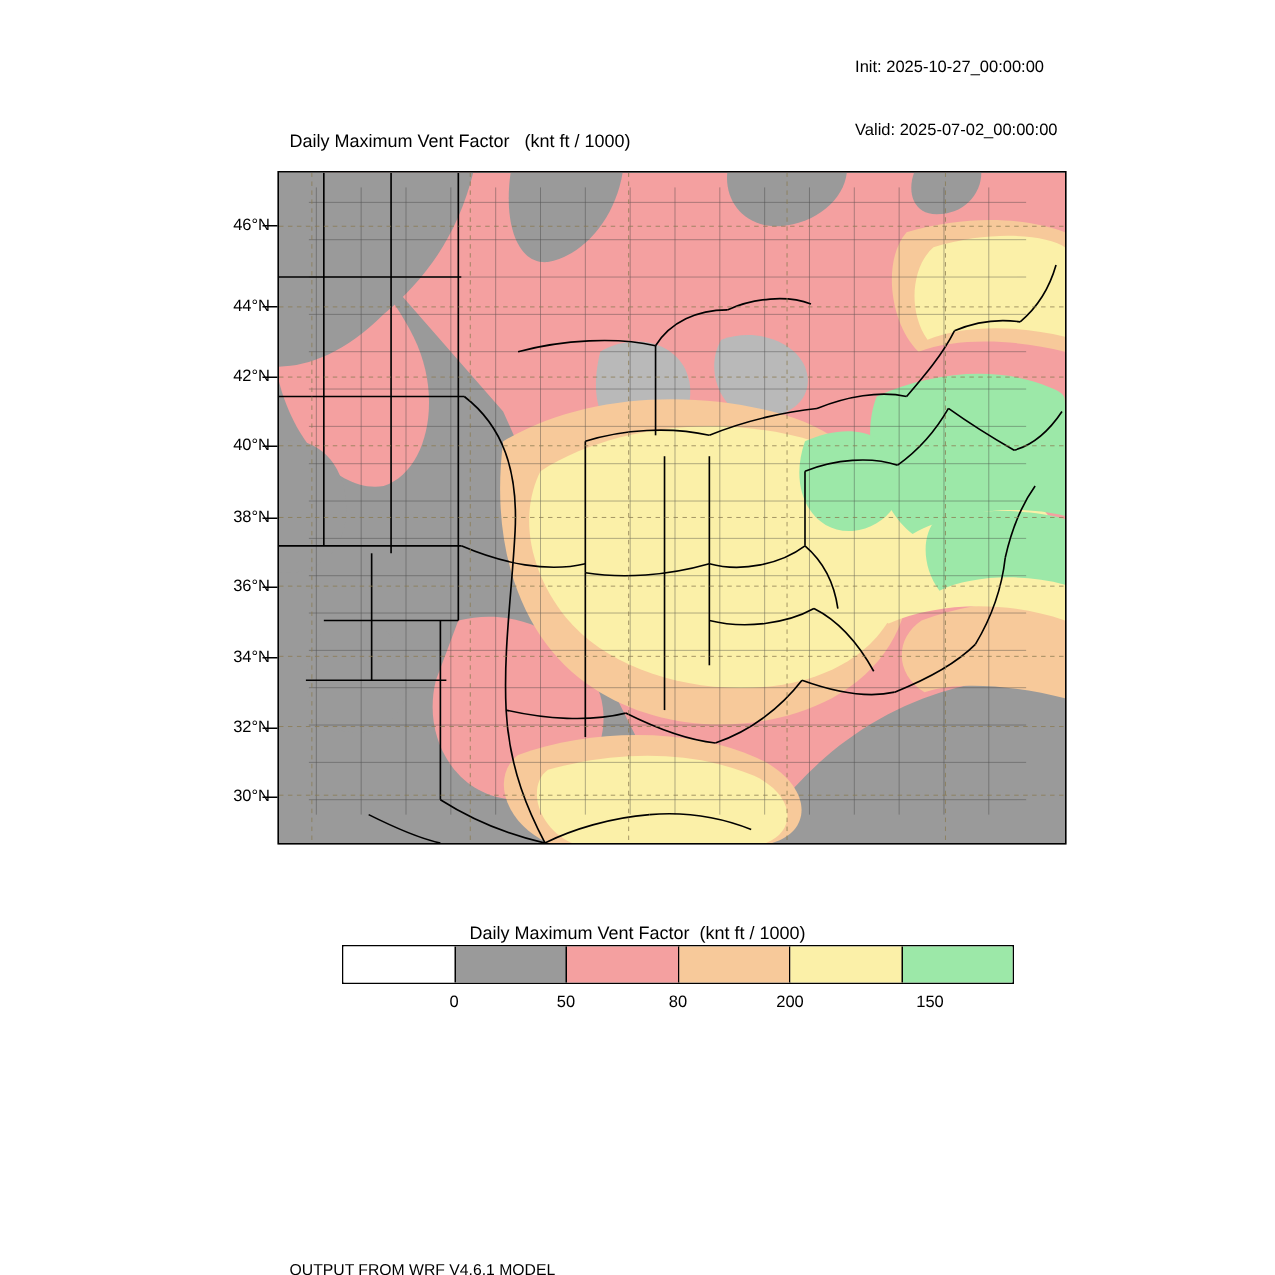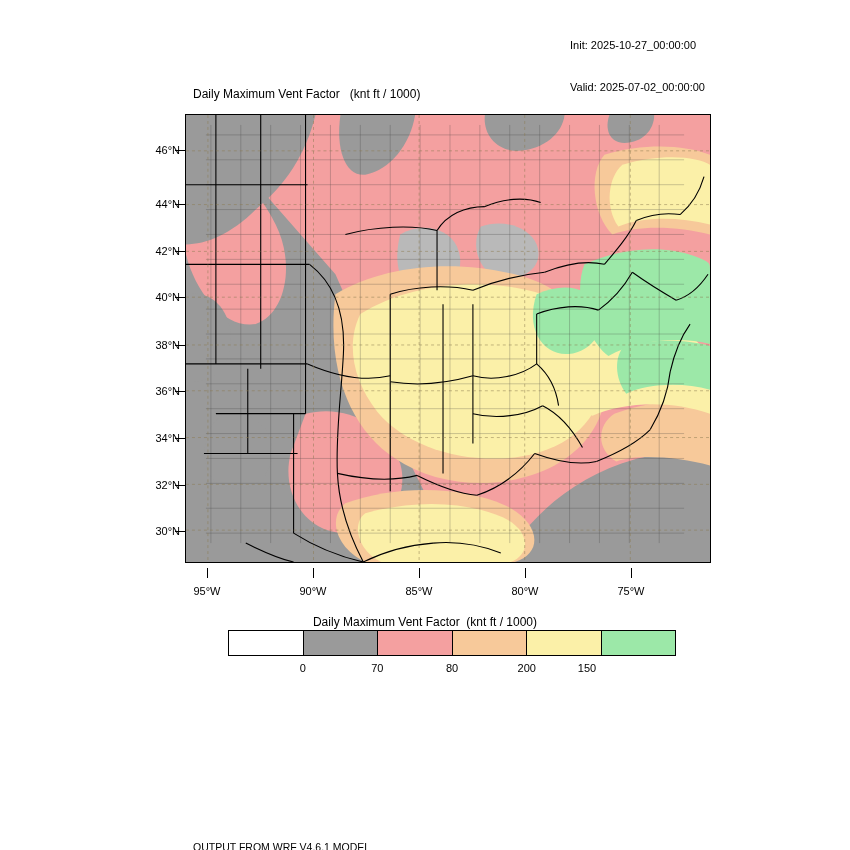--- a/index.html
+++ b/index.html
@@ -324,50 +324,38 @@
     <div class="tick-y" style="top:90px"></div>
     <div class="tick-y" style="top:137px"></div>
     <div class="tick-y" style="top:183px"></div>
     <div class="tick-y" style="top:231px"></div>
     <div class="tick-y" style="top:277px"></div>
     <div class="tick-y" style="top:324px"></div>
     <div class="tick-y" style="top:371px"></div>
     <div class="tick-y" style="top:417px"></div>
   </div>
 
-  <div class="xlab-wrap">
-    <div class="tick-x" style="left:22px"></div>
-    <div class="tick-x" style="left:128px"></div>
-    <div class="tick-x" style="left:234px"></div>
-    <div class="tick-x" style="left:340px"></div>
-    <div class="tick-x" style="left:446px"></div>
-    <div class="xlab" style="left:22px">95°W</div>
-    <div class="xlab" style="left:128px">90°W</div>
-    <div class="xlab" style="left:234px">85°W</div>
-    <div class="xlab" style="left:340px">80°W</div>
-    <div class="xlab" style="left:446px">75°W</div>
-  </div>
 
   <div class="cbar-title">Daily Maximum Vent Factor  (knt ft / 1000)</div>
 
   <div class="cbar">
     <div class="seg" style="background:#ffffff"></div>
     <div class="seg" style="background:#9a9a9a"></div>
     <div class="seg" style="background:#f4a0a0"></div>
     <div class="seg" style="background:#f7c99a"></div>
     <div class="seg" style="background:#fbf0a8"></div>
     <div class="seg" style="background:#9ce8a8"></div>
   </div>
 
   <div class="cbar-labels">
     <span style="left:74.7px">0</span>
-    <span style="left:149.3px">70</span>
+    <span style="left:149.3px">50</span>
     <span style="left:224px">80</span>
     <span style="left:298.7px">200</span>
-    <span style="left:359px">150</span>
+    <span style="left:392px">150</span>
   </div>
 
   <div class="footer">
     <div>OUTPUT FROM WRF V4.6.1 MODEL</div>
     
   </div>
 
 </div>
 
 </body></html>

